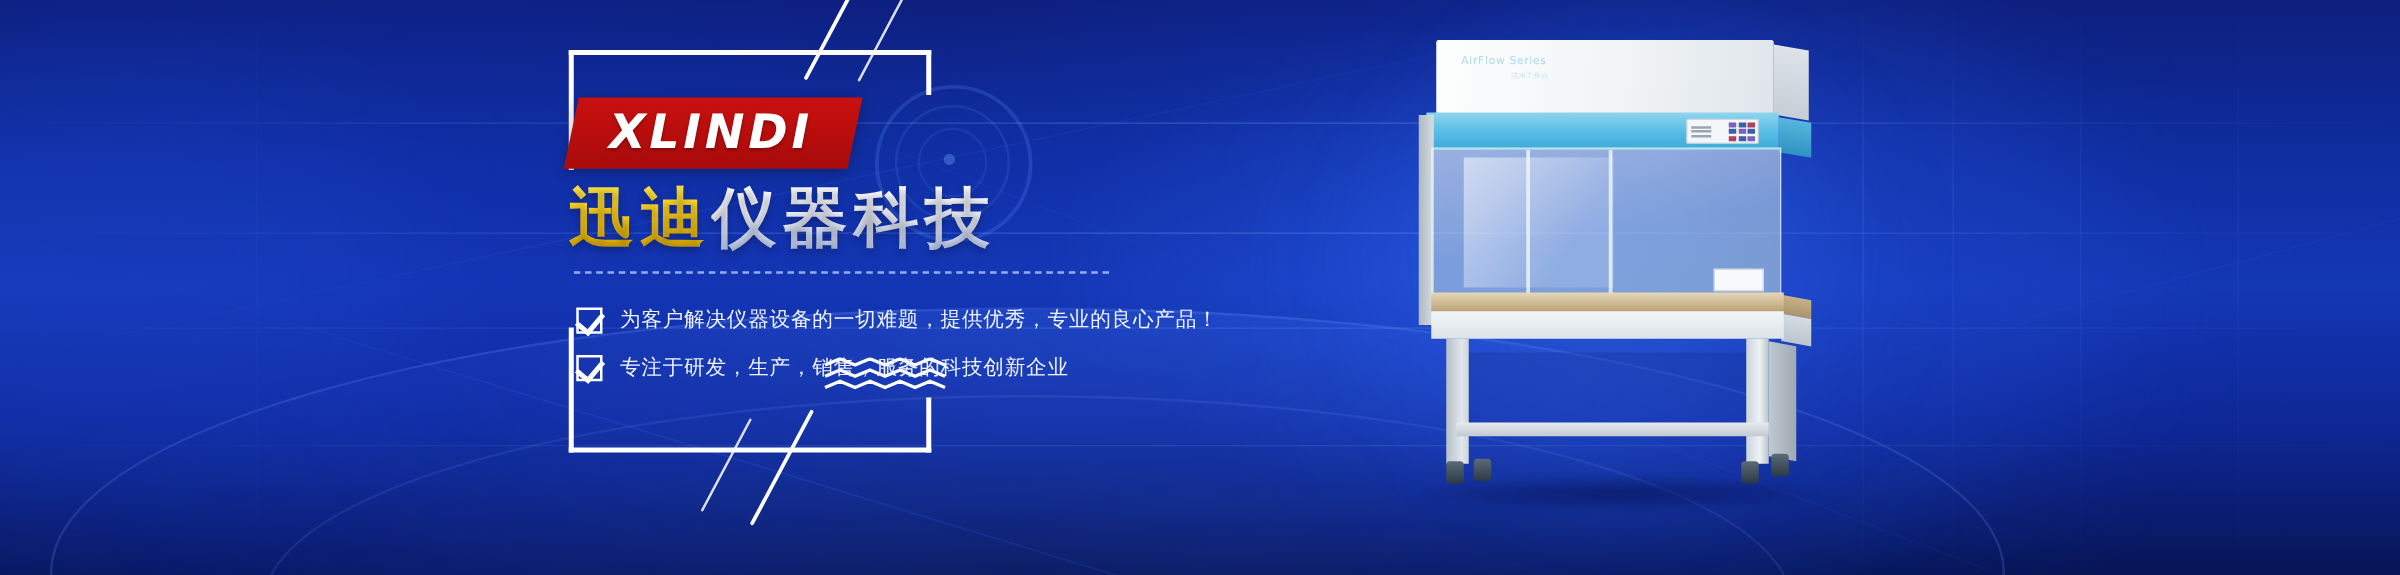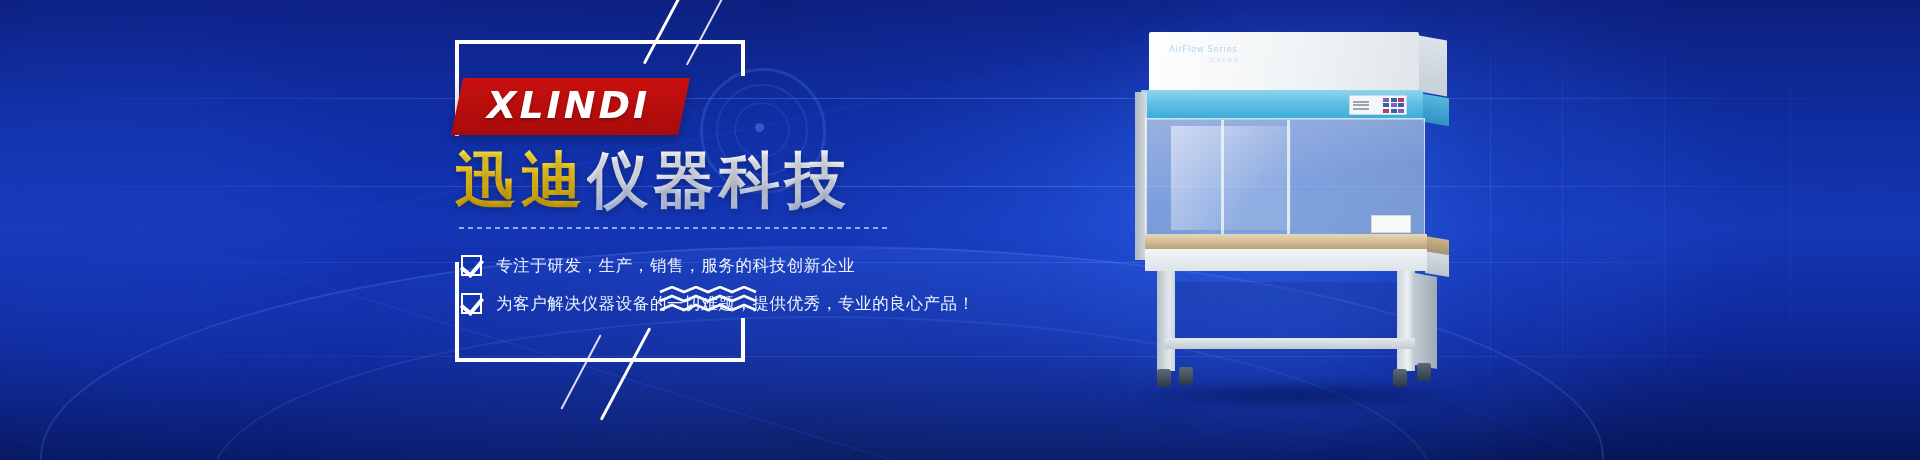--- a/index.html
+++ b/index.html
@@ -128,21 +128,21 @@
     font-weight: 700;
     letter-spacing: 3px;
     font-style: italic;
     font-family: "DejaVu Sans", sans-serif;
     text-shadow: 0 2px 3px rgba(0,0,0,0.3);
     line-height: 1.05;
   }
 
   .headline {
     margin-top: 12px;
-    font-size: 61px;
+    font-size: 52px;
     font-weight: 700;
     letter-spacing: 5px;
     line-height: 1.08;
     white-space: nowrap;
     font-family: "DejaVu Sans", "Liberation Sans", sans-serif;
   }
   .headline .hl-yellow {
     background: linear-gradient(180deg, #ffe94a 0%, #ffd21b 45%, #d9a400 100%);
     -webkit-background-clip: text;
     background-clip: text;
@@ -447,25 +447,25 @@
 
     <div class="headline">
       <span class="hl-yellow">迅迪</span><span class="hl-white">仪器科技</span>
     </div>
 
     <div class="divider-dotted"></div>
 
     <div class="bullets">
       <div class="bullet-row">
         <span class="check-box"></span>
-        <span class="bullet-text">专注于研发，生产，销售，服务的科技创新企业</span>
+        <span class="bullet-text">为客户解决仪器设备的一切难题，提供优秀，专业的良心产品！</span>
       </div>
       <div class="bullet-row">
         <span class="check-box"></span>
-        <span class="bullet-text">为客户解决仪器设备的一切难题，提供优秀，专业的良心产品！</span>
+        <span class="bullet-text">专注于研发，生产，销售，服务的科技创新企业</span>
       </div>
     </div>
   </div>
 
   <div class="product">
     <div class="p-part prod-glow"></div>
 
     <div class="p-part cab-top-right"></div>
     <div class="p-part cab-top"></div>
     <div class="p-part brand-text">AirFlow Series</div>

